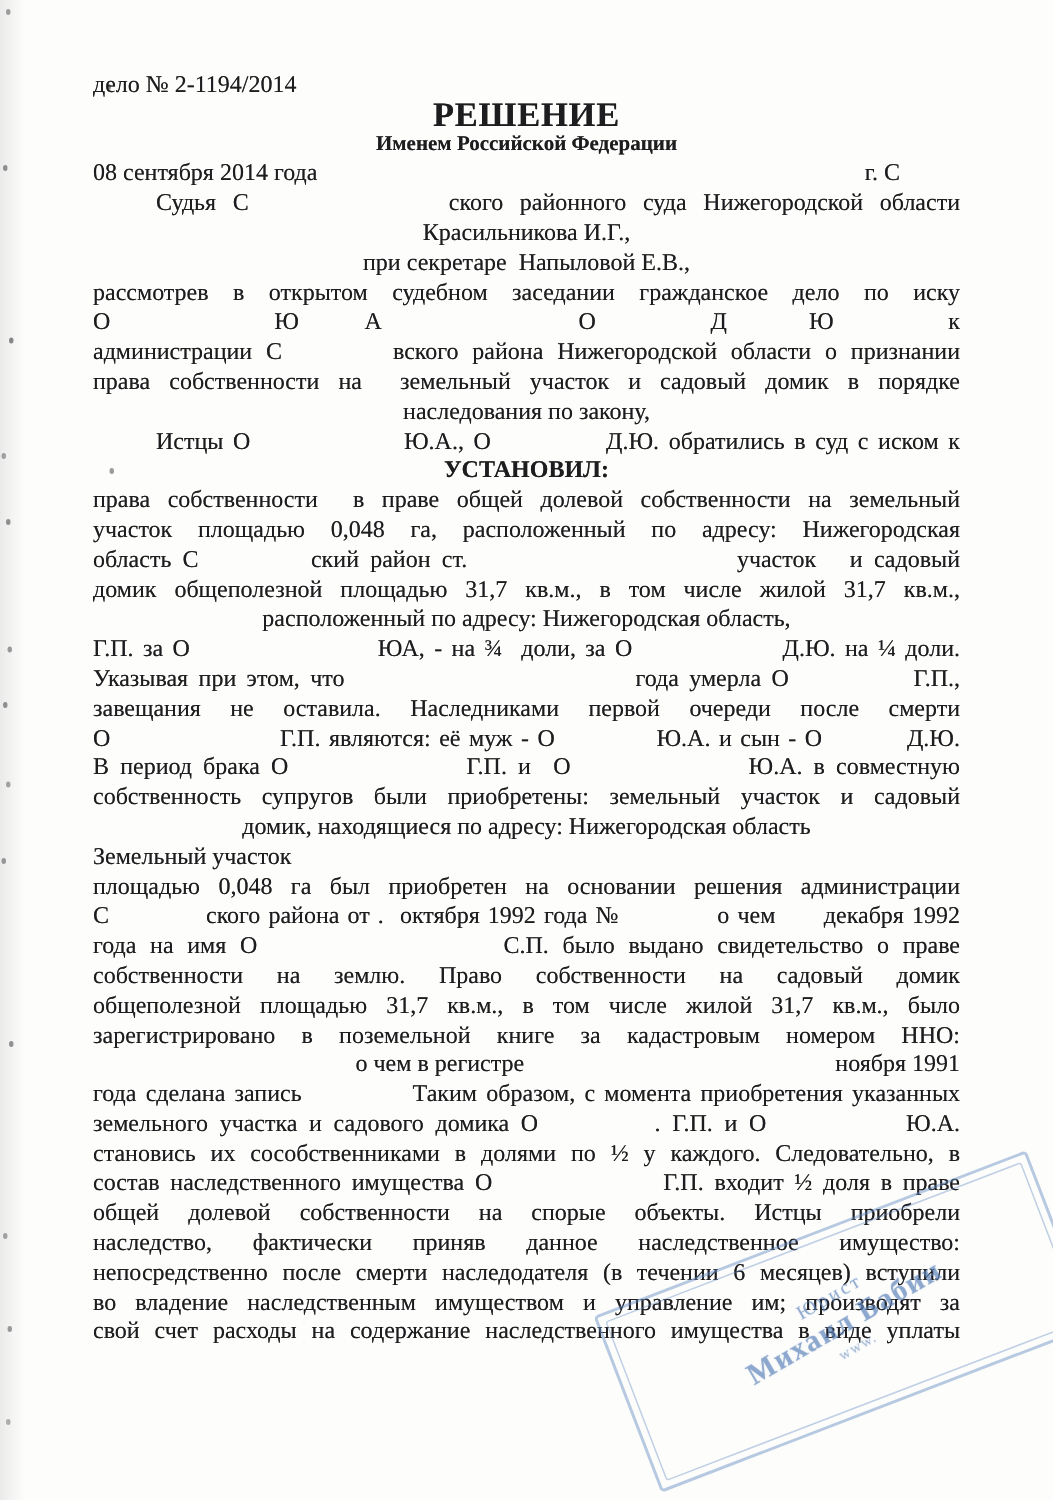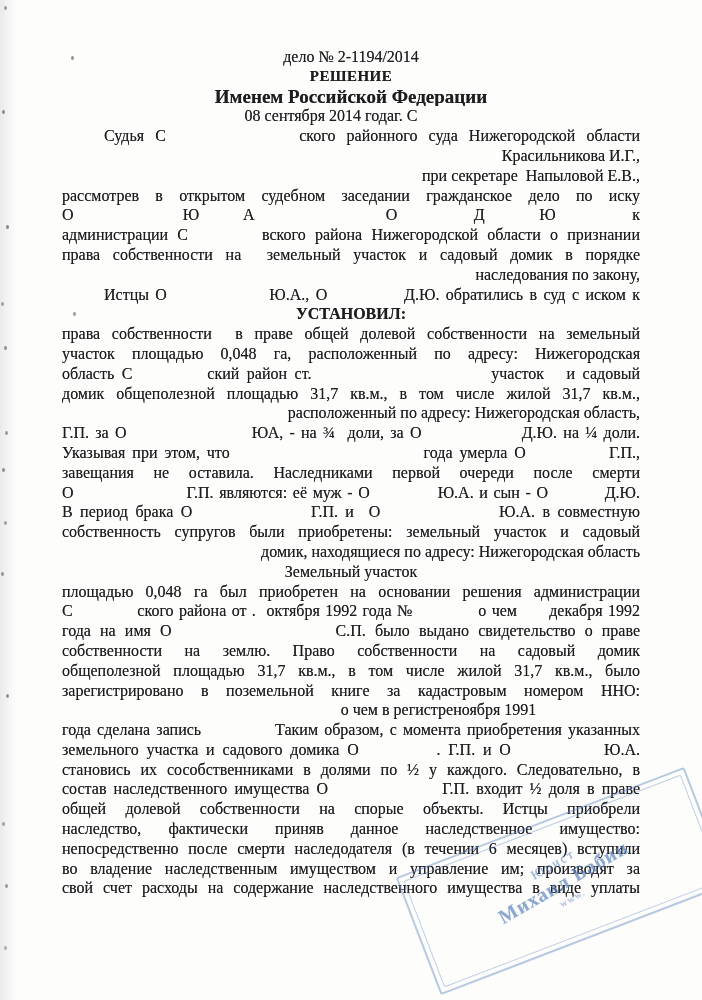--- a/index.html
+++ b/index.html
@@ -43,29 +43,29 @@
   }
   .text{
     position:absolute;left:62px;top:47px;width:578px;
     font-size:16px;
   }
   .line{
     height:19.8px;line-height:19.8px;overflow:hidden;
     text-shadow:0 0 .4px rgba(25,25,28,.65);
   }
   .j{text-align:justify;text-align-last:justify;}
-  .l{text-align:right;}
-  .r{text-align:center;}
+  .l{text-align:center;}
+  .r{text-align:left;}
   .c{text-align:center;}
   .c2{text-align:center;padding-left:56px;}
   .b{font-weight:bold;}
-  .t1{font-size:15px;letter-spacing:.5px;}
-  .t2{font-size:19px;}
+  .t1{font-size:23px;letter-spacing:.5px;}
+  .t2{font-size:14px;}
   .ind{text-indent:42px;}
-  .split{display:flex;justify-content:center;}
+  .split{display:flex;justify-content:space-between;}
   .city{margin-right:40px;}
   .pad175{margin-left:175px;}
 
   
   .stamp{
     position:absolute;left:408px;top:818px;width:305px;height:122px;
     border:2px solid rgba(98,138,192,.45);
     border-radius:3px;
     transform:rotate(-21deg);
     pointer-events:none;

